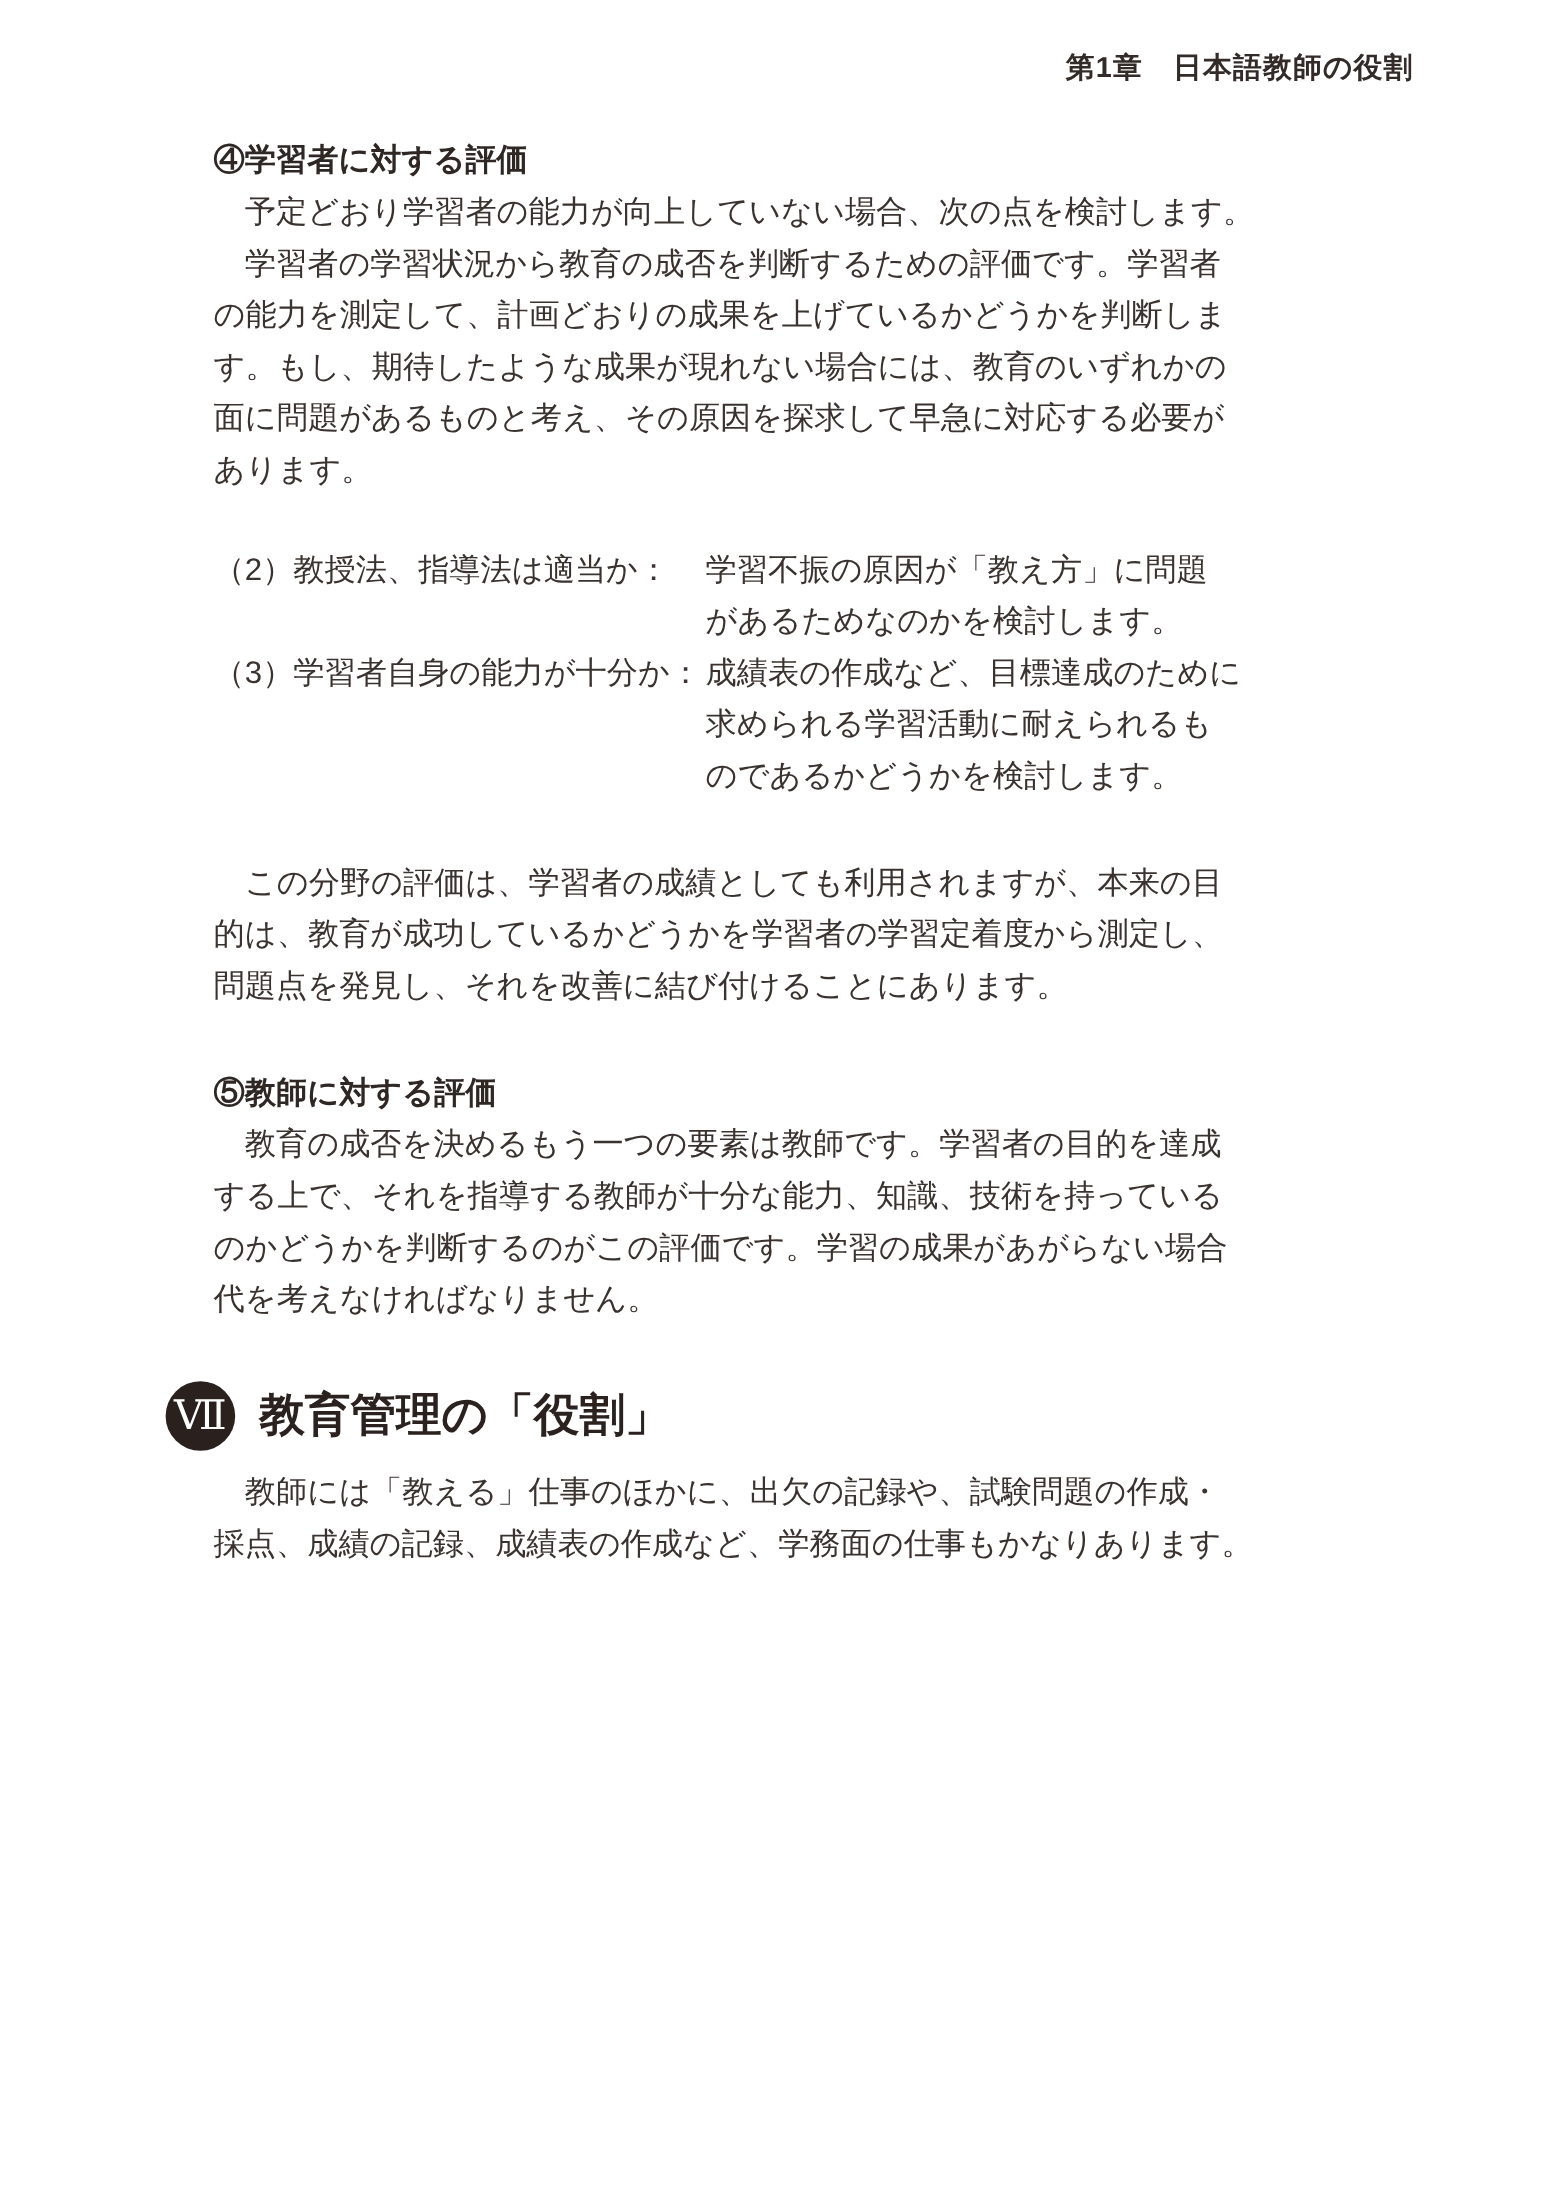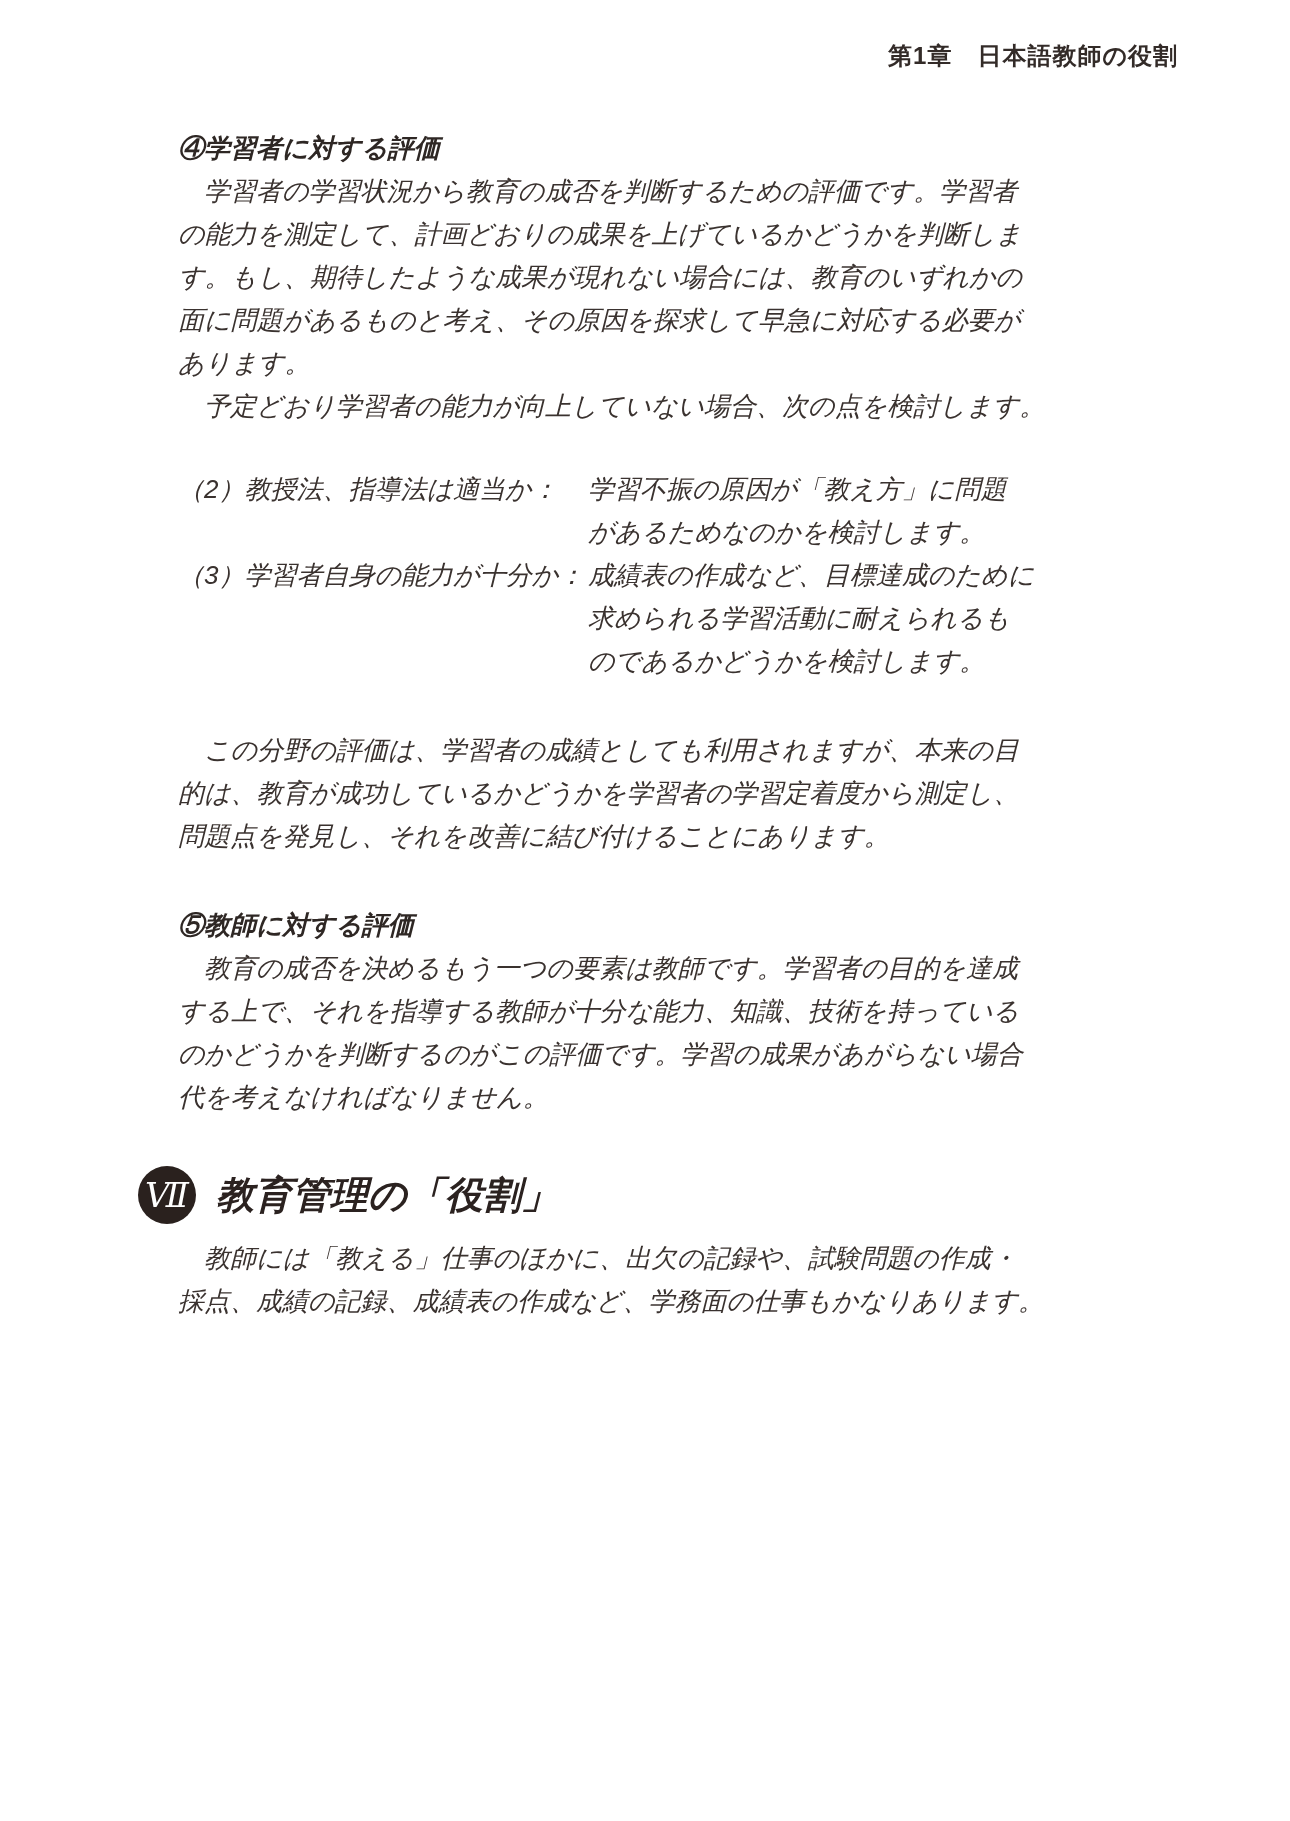--- a/index.html
+++ b/index.html
@@ -16,25 +16,24 @@
     position:absolute;
     top:40px; right:112px;
     font-size:24px;
     font-weight:bold;
     color:#332b28;
     letter-spacing:1px;
     white-space:nowrap;
   }
   .content {
     position:absolute;
-    left:178px; top:127px;
+    left:178px; top:112px;
     width:812px;
     font-size:26px;
     line-height:43px;
-    font-style:italic;
   }
   .line { white-space:nowrap; }
   .indent { text-indent:1em; }
   .h-small {
     font-weight:bold;
     color:#2e2724;
     white-space:nowrap;
   }
   .gap-40 { margin-top:40px; }
   .gap-46 { margin-top:46px; }
@@ -89,29 +88,29 @@
 
   <div class="running-header">
     <span>第1章　日本語教師の役割</span>
   </div>
 
   <div class="content">
 
     <div class="h-small">④学習者に対する評価</div>
 
     <div class="para">
+      <div class="line indent">予定どおり学習者の能力が向上していない場合、次の点を検討します。</div>
+    </div>
+
+    <div class="para">
       <div class="line indent">学習者の学習状況から教育の成否を判断するための評価です。学習者</div>
       <div class="line">の能力を測定して、計画どおりの成果を上げているかどうかを判断しま</div>
       <div class="line">す。もし、期待したような成果が現れない場合には、教育のいずれかの</div>
       <div class="line">面に問題があるものと考え、その原因を探求して早急に対応する必要が</div>
       <div class="line">あります。</div>
-    </div>
-
-    <div class="para">
-      <div class="line indent">予定どおり学習者の能力が向上していない場合、次の点を検討します。</div>
     </div>
 
     <div class="gap-40">
       <div class="list-item">
         <div class="li-label">（2）教授法、指導法は適当か：</div>
         <div class="li-body">
           <div class="line">学習不振の原因が「教え方」に問題</div>
           <div class="line">があるためなのかを検討します。</div>
         </div>
       </div>

